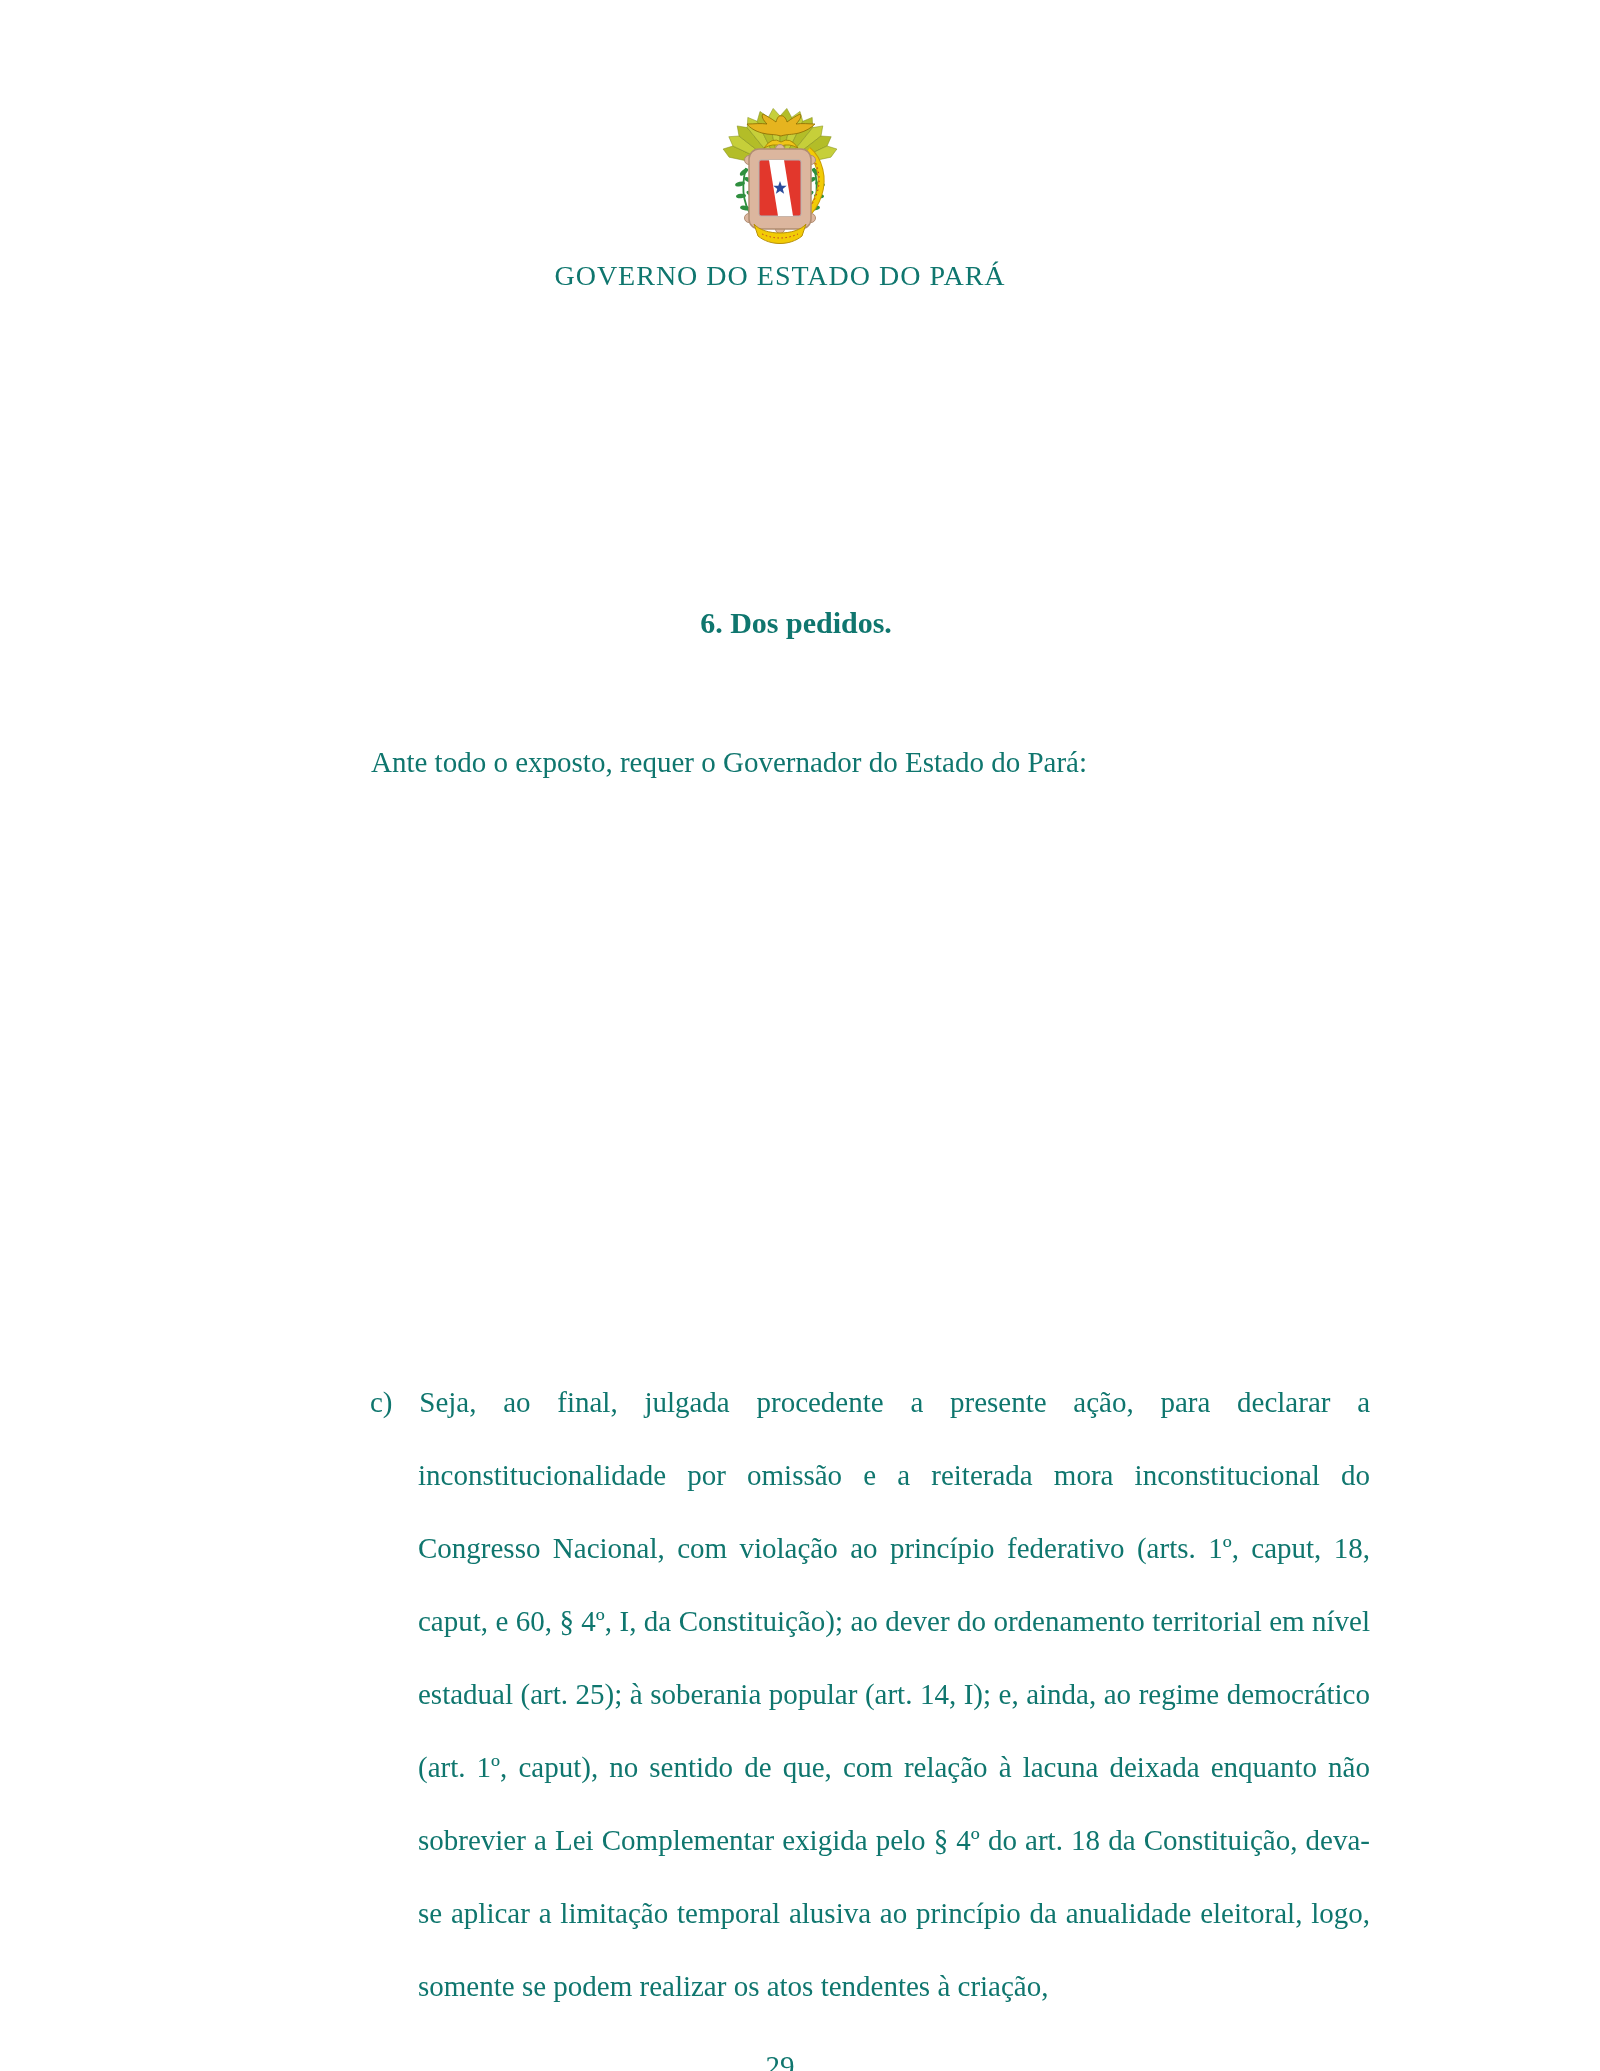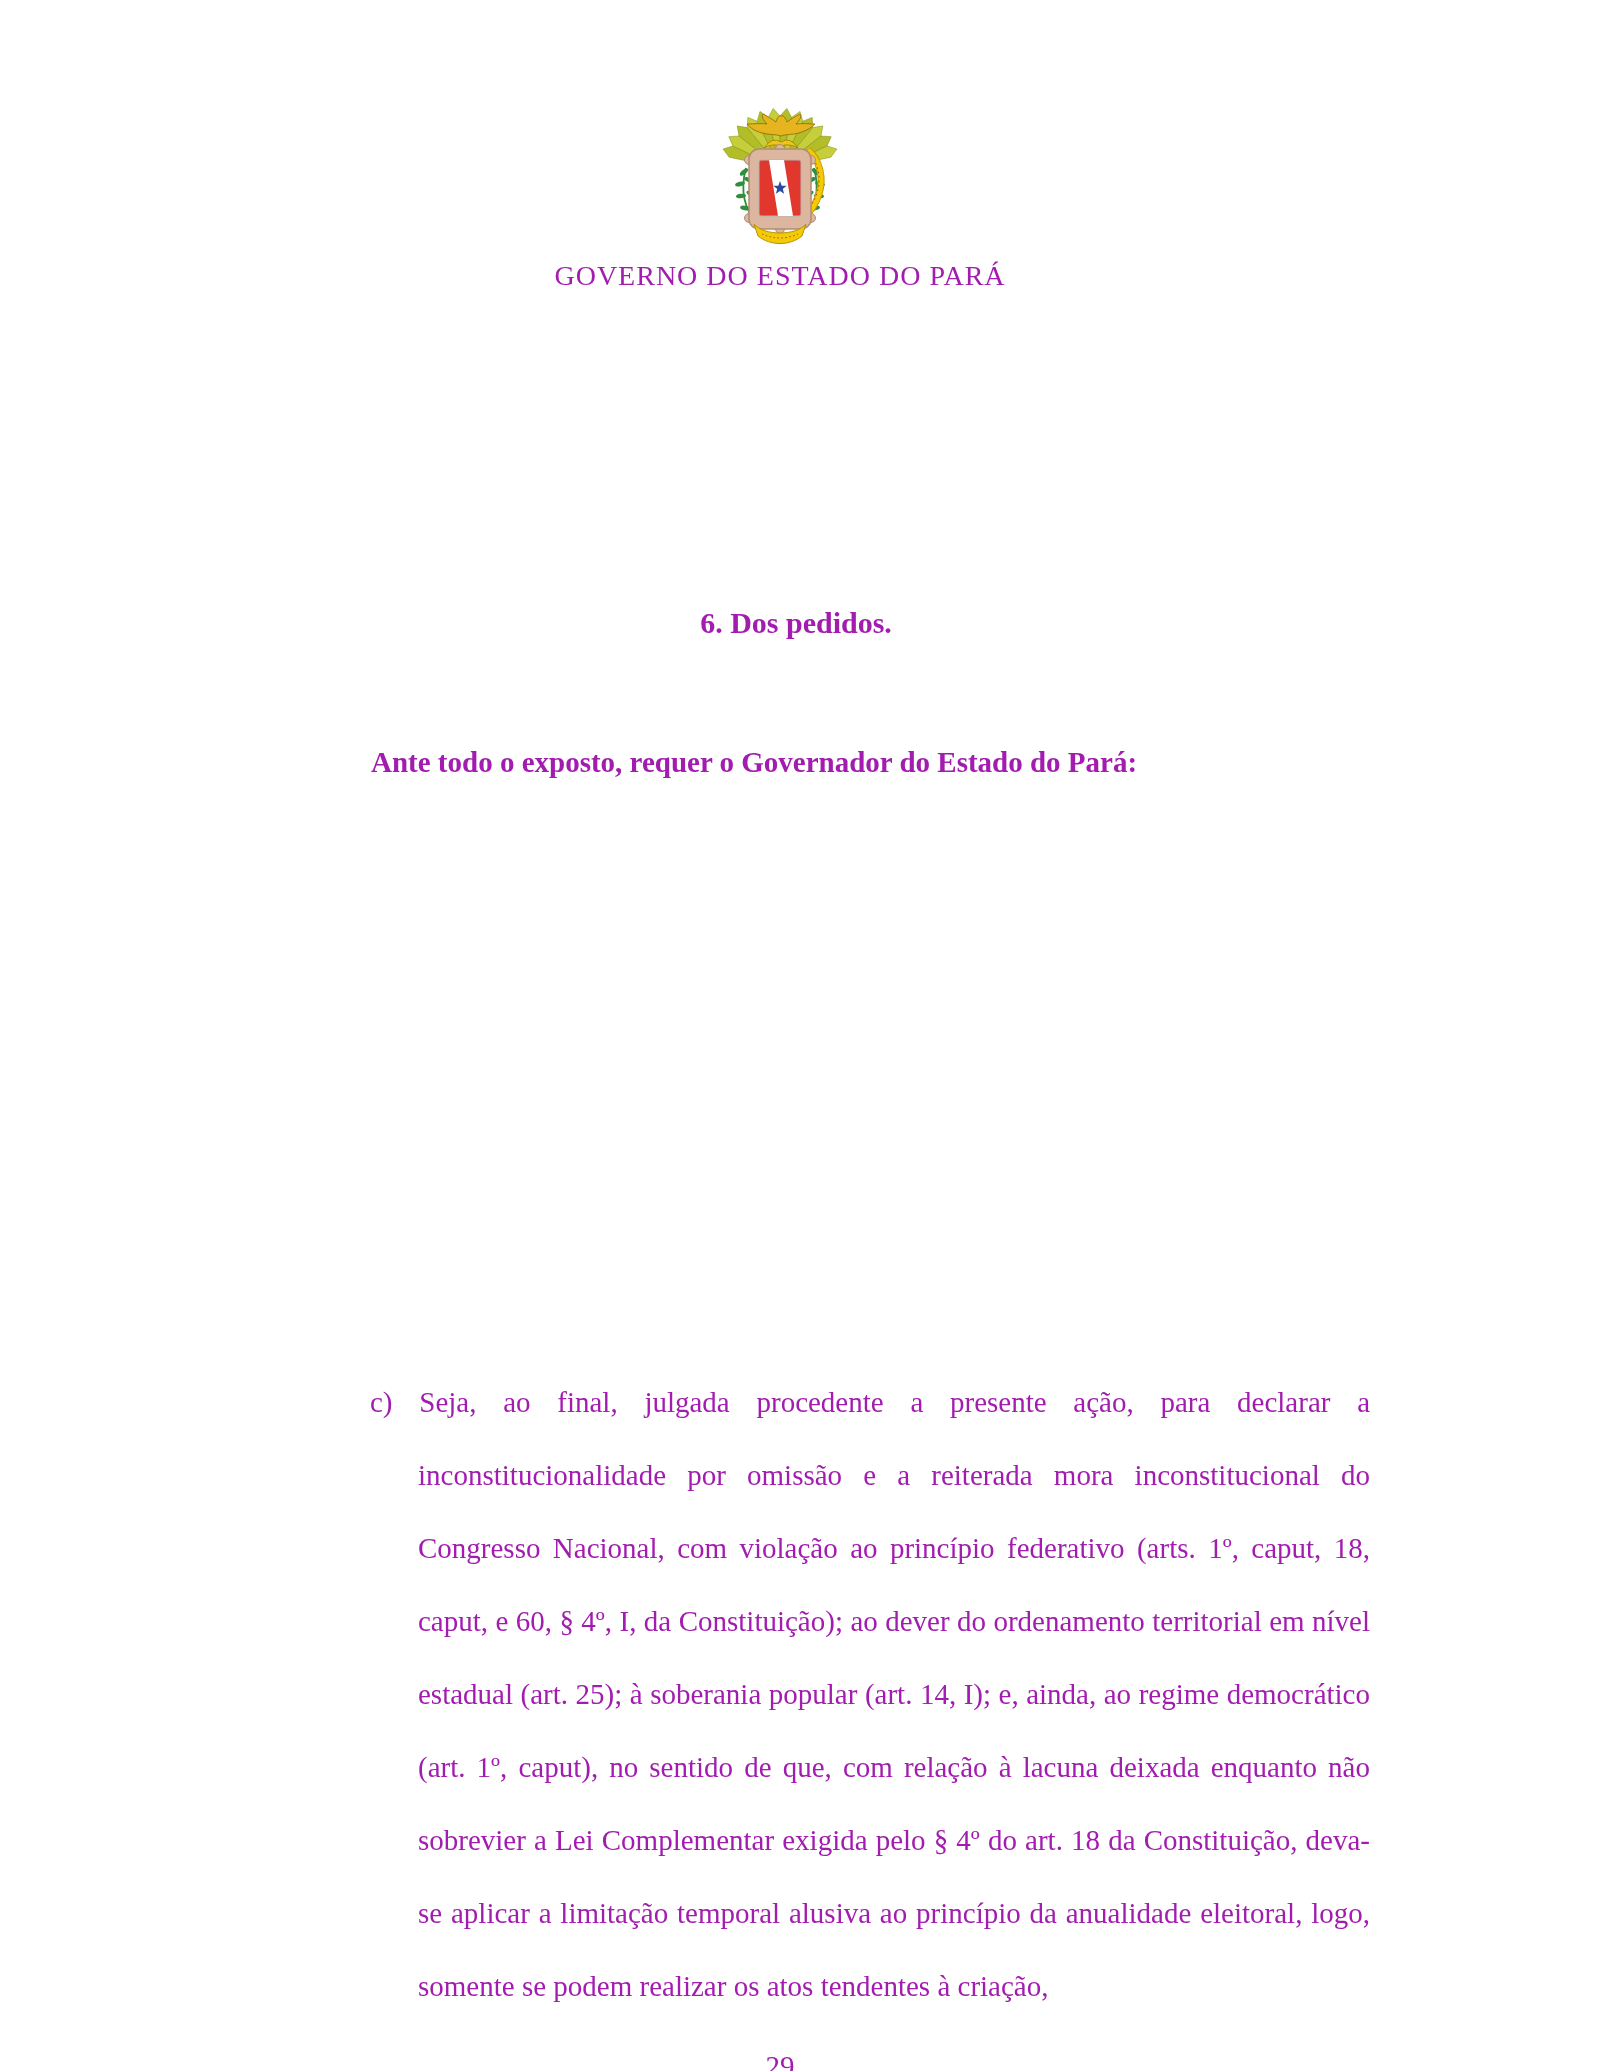--- a/index.html
+++ b/index.html
@@ -4,21 +4,21 @@
 <style>
   html, body { margin: 0; padding: 0; background: #e8e8e8; }
   .page {
     position: relative;
     width: 1600px;
     height: 2071px;
     margin: 0 auto;
     background: #ffffff;
     overflow: hidden;
     font-family: "Liberation Serif", "DejaVu Serif", serif;
-    color: #a21caf;
+    color: #0f766e;
   }
   .emblem-wrap {
     position: absolute;
     top: 90px;
     left: 0;
     width: 1560px;
     text-align: center;
   }
   .org-title {
     position: absolute;
@@ -45,21 +45,20 @@
   }
   .section-heading {
     top: 594px;
     font-weight: bold;
     font-size: 30px;
     text-align: center;
   }
   .para-lead {
     top: 705px;
     text-indent: 149px;
-    font-weight: bold;
   }
   .request {
     padding-left: 196px;
     text-indent: -48px;
     box-sizing: border-box;
   }
   .request-a { top: 824px; }
   .request-b { top: 1059px; }
   .request-c { top: 1366px; line-height: 73px; font-family: Liberation Serif, serif; }
   .page-num {

